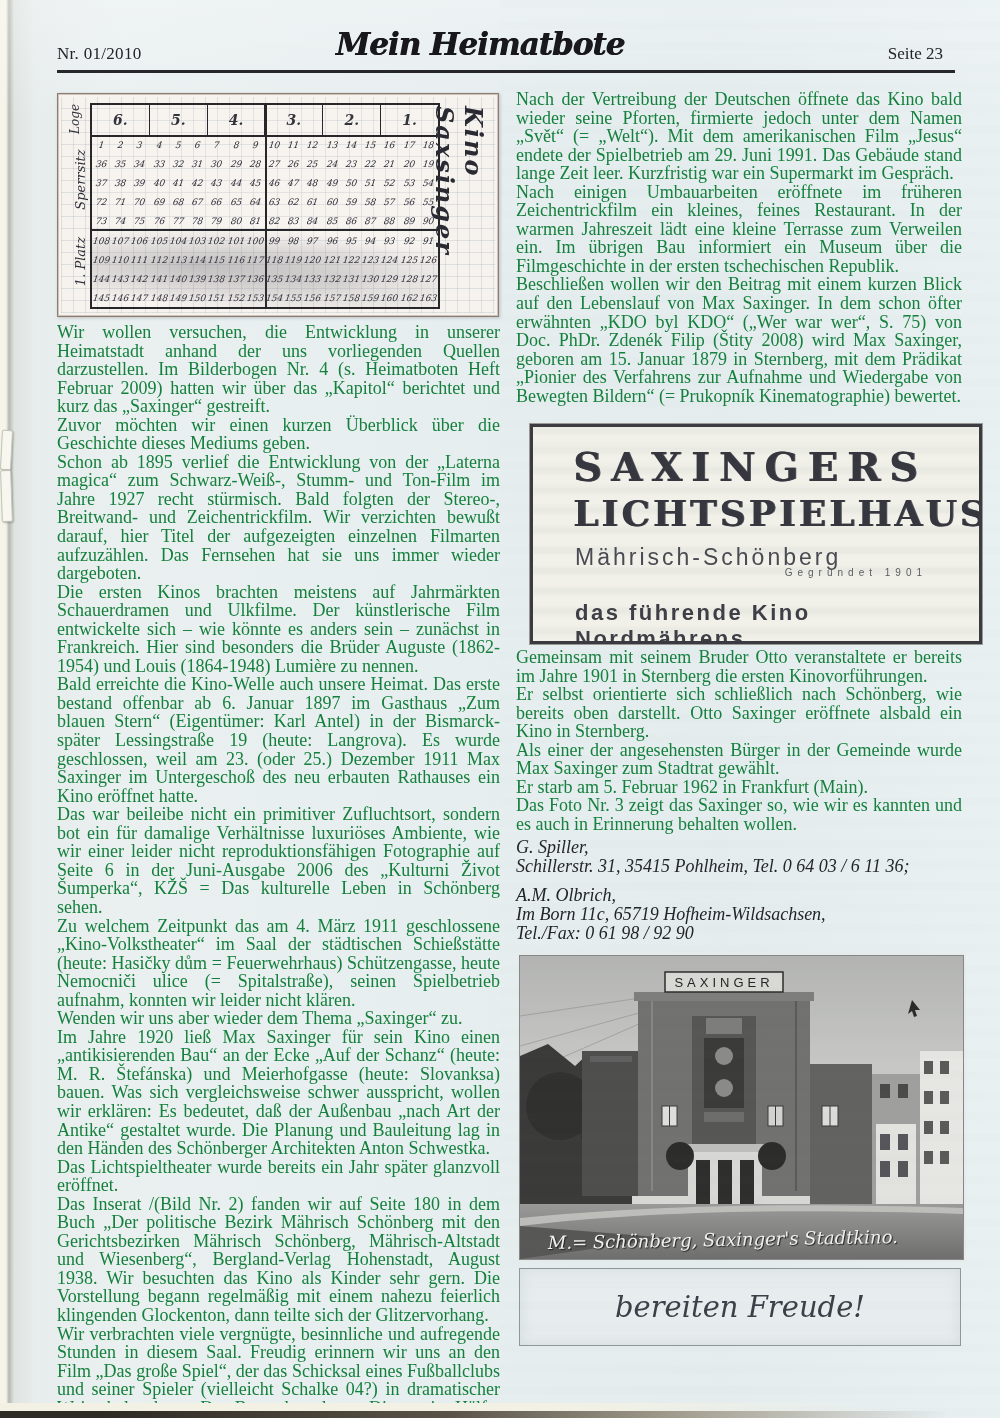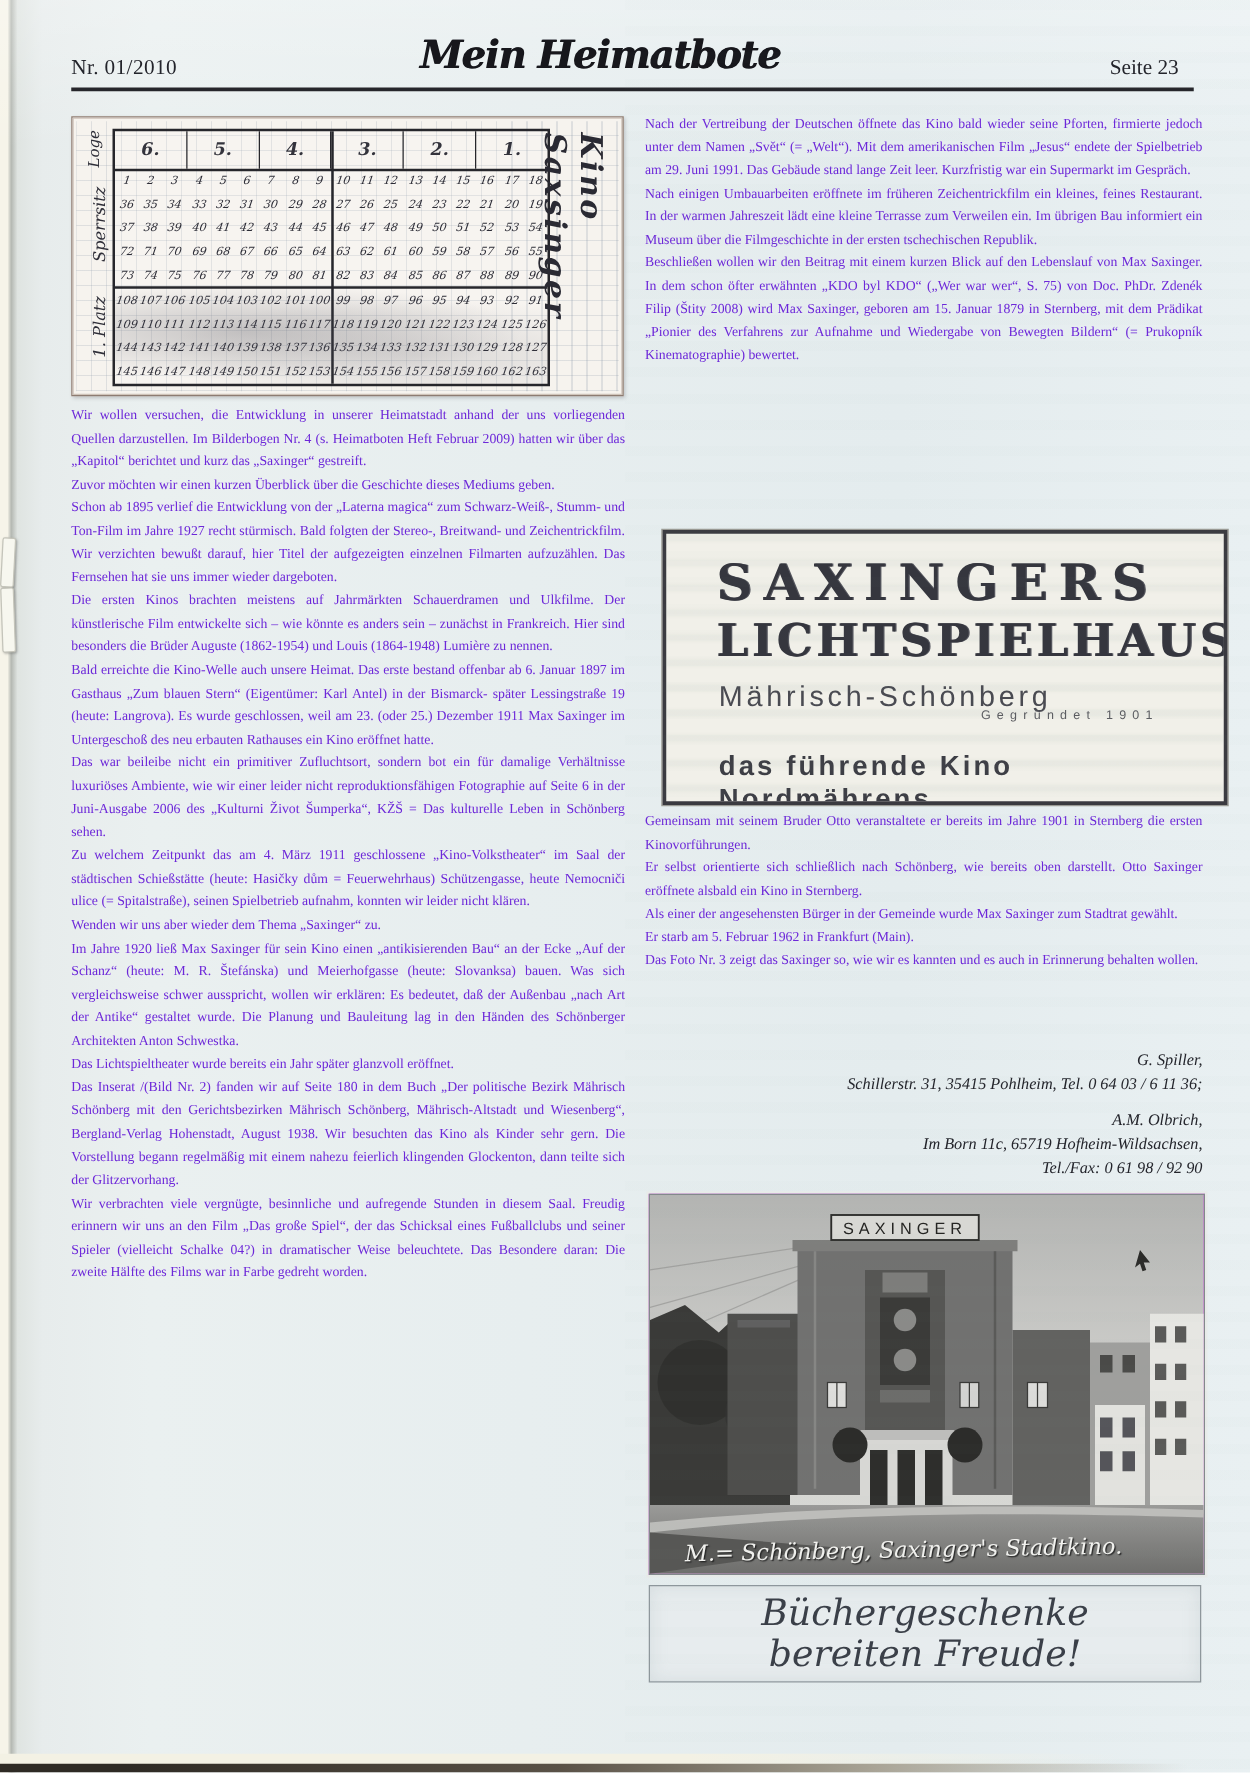--- a/index.html
+++ b/index.html
@@ -41,21 +41,21 @@
                radial-gradient(ellipse at 70% 70%, rgba(90,90,100,.18), rgba(90,90,100,0) 60%);}
   .seat-vlabel{position:absolute;font-style:italic;color:#2e2e38;font-family:"DejaVu Serif",serif;
     transform:rotate(-90deg);transform-origin:center;white-space:nowrap;}
   .lbl-loge{left:2px;top:18px;font-size:12px;}
   .lbl-sperrsitz{left:-8px;top:78px;font-size:13px;}
   .lbl-platz{left:-2px;top:160px;font-size:13px;}
   .seat-right-title{position:absolute;right:10px;top:12px;height:198px;
     writing-mode:vertical-rl;font-style:italic;font-weight:bold;font-size:24px;color:#2a2a33;
     font-family:"DejaVu Serif",serif;letter-spacing:2px;}
   
-  .col{position:absolute;text-align:justify;font-size:11px;line-height:18.55px;color:#6d28d9;}
+  .col{position:absolute;text-align:justify;font-size:18px;line-height:18.55px;color:#15803d;}
   .col p{margin:0;}
   .col-left{left:57px;top:323px;width:443px;}
   .col-right-top{left:516px;top:90px;width:446px;}
   .col-right-mid{left:516px;top:648px;width:446px;}
   
   .ad-box{position:absolute;left:530px;top:424px;width:446px;height:214px;
     border:3px solid #3a3a40;background:#f1f0e9;box-shadow:0 0 0 1px #9a9a94;overflow:hidden;}
   .ad-ghost{position:absolute;inset:0;opacity:.5;pointer-events:none;
     background:repeating-linear-gradient(180deg, rgba(120,150,135,.10) 0 7px, transparent 7px 20px);
     filter:blur(1px);}
@@ -63,22 +63,22 @@
     color:#35363e;text-shadow:1px 0 #55565e;}
   .ad-line1{margin-top:16px;font-size:40px;letter-spacing:9px;}
   .ad-line2{margin-top:2px;font-size:36px;letter-spacing:3px;}
   .ad-line3{position:relative;margin:10px 0 0 42px;font-family:Liberation Sans, sans-serif;
     font-size:23px;letter-spacing:3px;color:#4a4b52;}
   .ad-line4{position:relative;margin:-4px 52px 0 0;text-align:right;font-family:"Liberation Sans",sans-serif;
     font-size:10px;letter-spacing:5px;color:#5a5b60;}
   .ad-line5{position:relative;margin:22px 0 0 42px;font-family:"Liberation Sans",sans-serif;font-weight:bold;
     font-size:22px;letter-spacing:2.5px;color:#3d3e45;}
   
-  .signatures{position:absolute;left:516px;top:838px;width:446px;text-align:right;
-    font-style:italic;font-size:13px;line-height:19px;color:#23242b;}
+  .signatures{position:absolute;left:516px;top:838px;width:446px;
+    font-style:italic;font-size:18px;line-height:19px;color:#23242b;}
   .sig-gap{height:10px;}
   
   .photo{position:absolute;left:519px;top:955px;width:443px;height:303px;
     border:1px solid #83888c;background:#d946ef;box-shadow:0 0 0 2px #e8ebe9;}
   .photo svg{display:block;}
   
   .book-ad{position:absolute;left:519px;top:1268px;width:440px;height:76px;
     border:1px solid #8e979c;background:#e7ecee;display:flex;flex-direction:column;align-items:center;justify-content:center;
     box-shadow:inset 0 0 14px rgba(160,175,180,.25);}
   .book-line{font-family:"DejaVu Serif",serif;font-style:italic;font-size:29px;line-height:33px;color:#3a3f48;}
@@ -431,21 +431,20 @@
 
     <rect x="0" y="248" width="443" height="55" fill="url(#street)"></rect>
     <path d="M0,262 C120,250 260,246 443,252 L443,258 C260,252 120,256 0,270 Z" fill="#bdbdba"></path>
     <path d="M0,303 L0,270 L150,282 L0,303 Z" fill="#575755"></path>
 
     <text x="28" y="293" font-family="DejaVu Serif, serif" font-style="italic" font-size="18" fill="#f1f1ee" transform="rotate(-1 28 293)" style="text-shadow:1px 1px 1px #222">M.= Schönberg, Saxinger's Stadtkino.</text>
   </svg>
 </div>
 
 <div class="book-ad">
-  <div class="book-line">Büchergeschenke</div>
   <div class="book-line">bereiten Freude!</div>
 </div>
 
 <div class="page-ghost"></div>
 <div class="staple staple-a"></div>
 <div class="staple staple-b"></div>
 <div class="bottom-cream"></div>
 <div class="bottom-dark"></div>
 
 </body></html>

